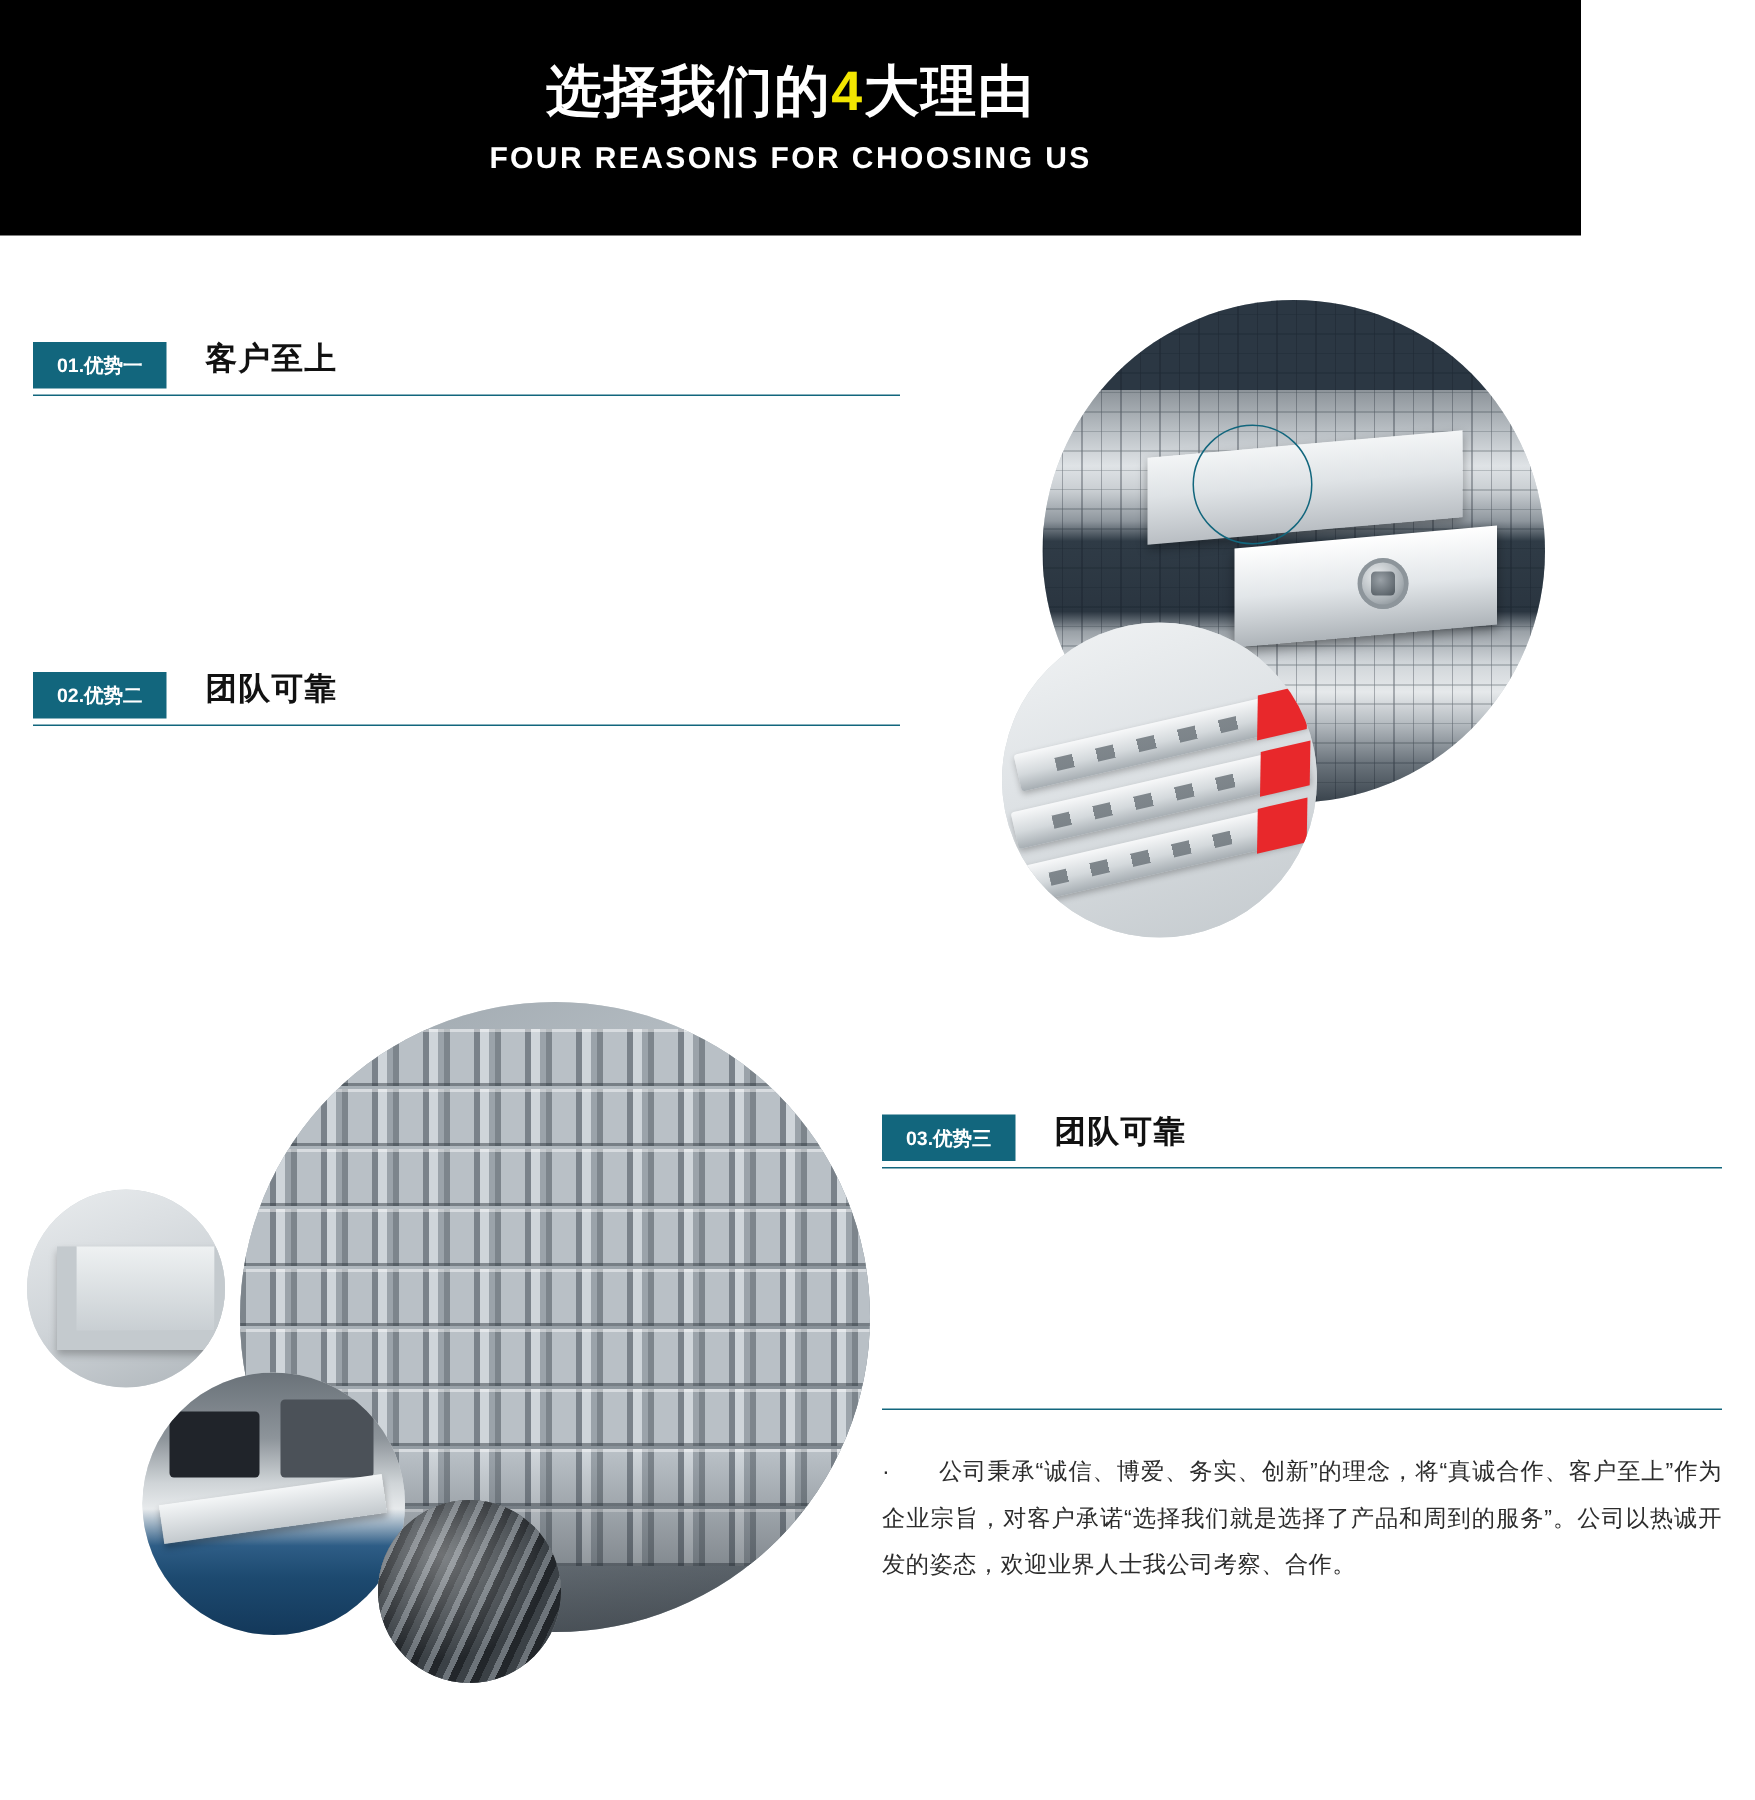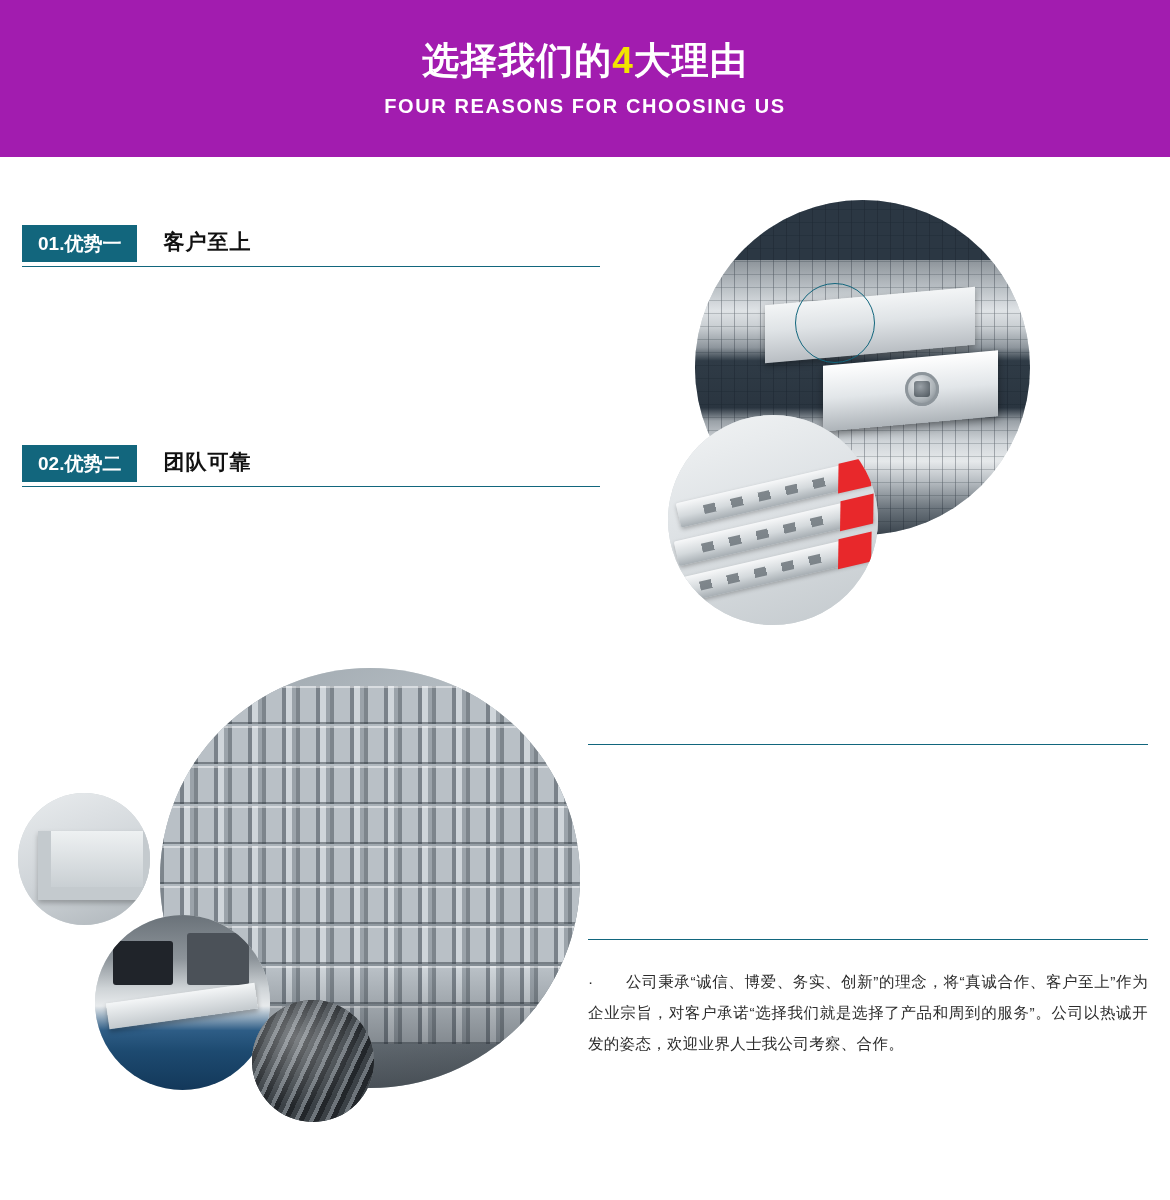--- a/index.html
+++ b/index.html
@@ -12,22 +12,22 @@
     height: 1200px;
     position: relative;
     font-family: "Liberation Sans", sans-serif;
     overflow: hidden;
   }
 
   
   .banner {
     position: absolute;
     left: 0; top: 0;
-    width: 1170px; height: 157px;
-    background: #a21caf;
+    width: 1054px; height: 157px;
+    background: #000000;
     display: flex;
     flex-direction: column;
     align-items: center;
     justify-content: center;
   }
   .banner-title {
     font-size: 37px;
     font-weight: bold;
     color: #ffffff;
     letter-spacing: 1px;
@@ -48,21 +48,21 @@
   .feature {
     position: absolute;
   }
   .feature-head {
     display: flex;
     align-items: flex-end;
   }
   .badge {
     background: #12667d;
     color: #ffffff;
-    font-size: 19px;
+    font-size: 13px;
     font-weight: bold;
     padding: 9px 16px 9px 16px;
     line-height: 1;
     white-space: nowrap;
   }
   .feature-title {
     font-size: 21px;
     font-weight: bold;
     color: #111111;
     margin-left: 26px;
@@ -276,20 +276,24 @@
 
 <div class="feature" id="f2">
   <div class="feature-head">
     <div class="badge">02.优势二</div>
     <div class="feature-title">团队可靠</div>
   </div>
   <div class="rule"></div>
 </div>
 
 <div class="feature" id="f3">
+  <div class="feature-head">
+    <div class="badge">03.优势三</div>
+    <div class="feature-title">团队可靠</div>
+  </div>
   <div class="rule"></div>
 </div>
 
 <div class="feature" id="f4">
   <div class="rule"></div>
   <div class="feature-body">·　　公司秉承“诚信、博爱、务实、创新”的理念，将“真诚合作、客户至上”作为企业宗旨，对客户承诺“选择我们就是选择了产品和周到的服务”。公司以热诚开发的姿态，欢迎业界人士我公司考察、合作。</div>
 </div>
 
 <div class="circle" id="c-clamp">
   <div class="ph"></div>

